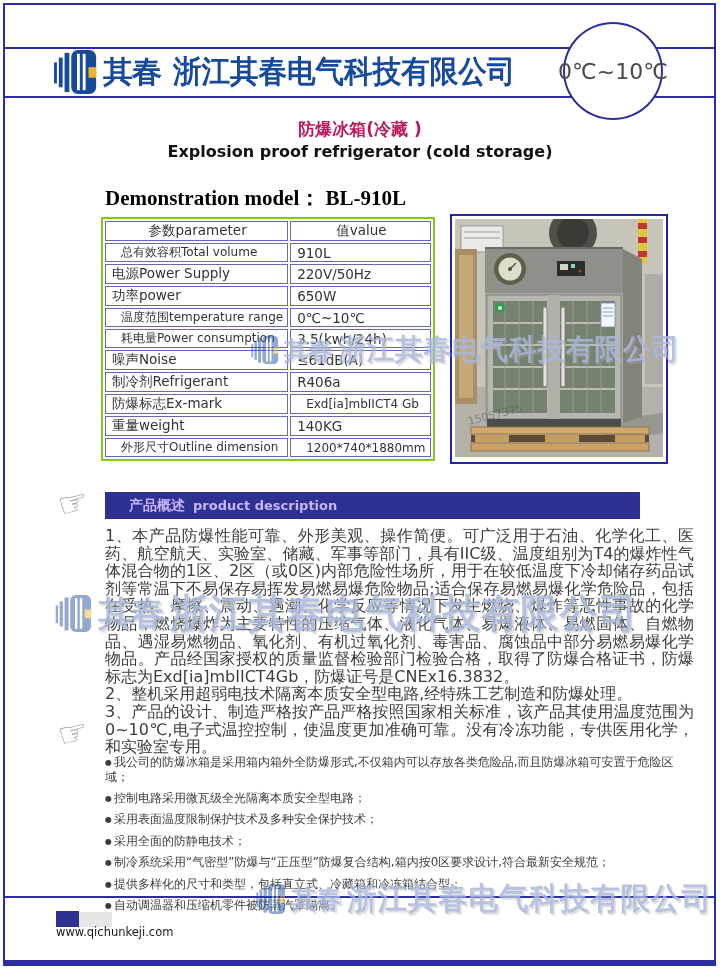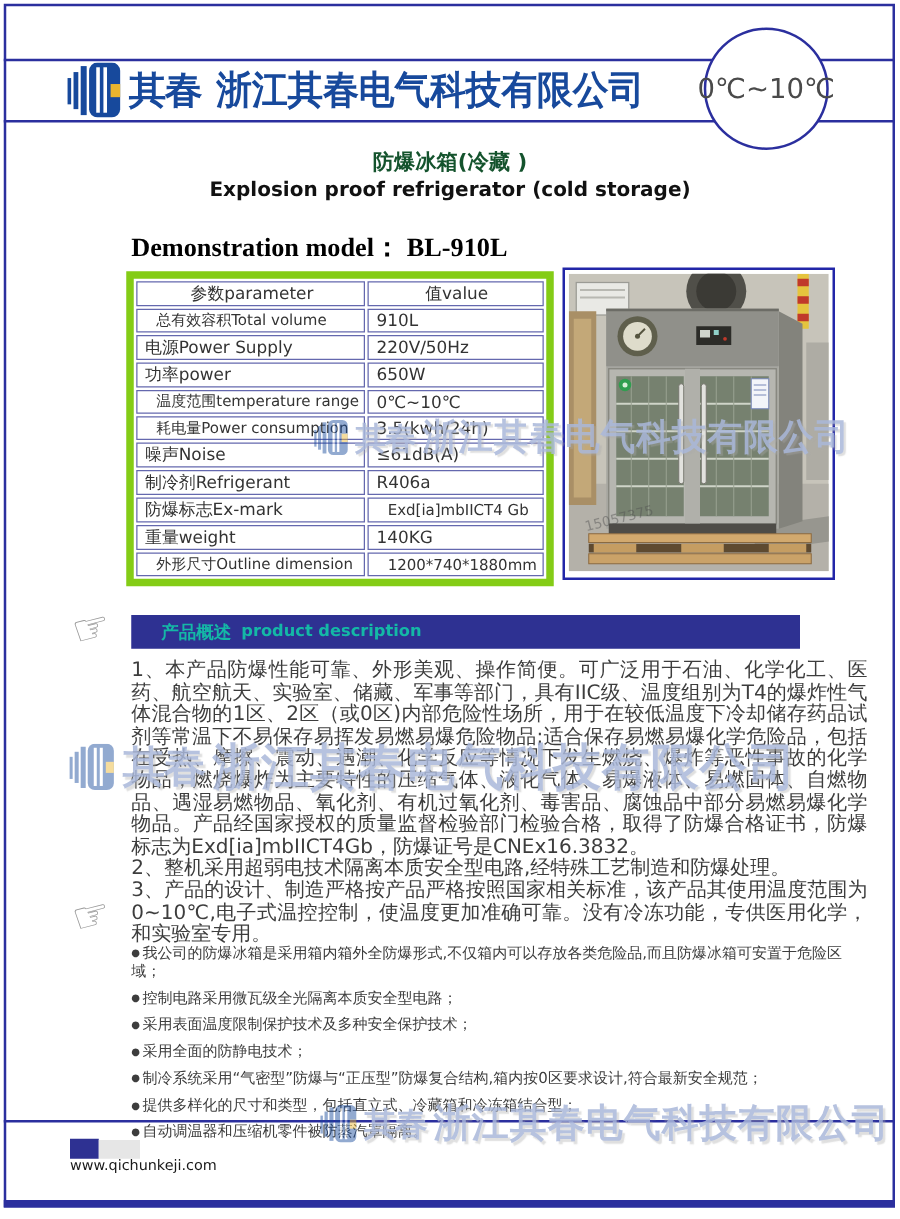--- a/index.html
+++ b/index.html
@@ -17,37 +17,37 @@
 
   
   .header-band { position:absolute; left:5px; top:49px; width:560px; height:46px; display:flex; align-items:center; }
   .logo-glyph { display:block; }
   .header-logo { margin-left:48px; }
   .logo-text { font-size:30px; font-weight:bold; color:#17499c; margin-left:2px; letter-spacing:-1px; }
   .company-name { font-size:31px; font-weight:bold; color:#17499c; margin-left:12px; letter-spacing:0px; transform:scaleX(0.92); transform-origin:left center; white-space:nowrap; }
   .temp-badge { position:absolute; left:563px; top:22px; width:100px; height:98px; background:#fff; border:2px solid #2b2f9e; border-radius:50%; display:flex; align-items:center; justify-content:center; font-size:22px; color:#4a4a4a; z-index:5; }
 
   
-  .title-zh { position:absolute; left:0; top:118px; width:720px; text-align:center; font-size:17px; font-weight:bold; color:#14532d; }
+  .title-zh { position:absolute; left:0; top:118px; width:720px; text-align:center; font-size:17px; font-weight:bold; color:#be185d; }
   .title-en { position:absolute; left:0; top:142px; width:720px; text-align:center; font-size:16px; font-weight:bold; color:#111; }
   .model-line { position:absolute; left:105px; top:184px; font-family:"Liberation Serif","DejaVu Serif",serif; font-size:21px; font-weight:bold; color:#000; }
 
   
-  .spec-table { position:absolute; left:101px; top:217px; width:304px; border:6px solid #84cc16; border-collapse:separate; border-spacing:2px; background:#fff; }
+  .spec-table { position:absolute; left:101px; top:217px; width:304px; border:2px solid #84cc16; border-collapse:separate; border-spacing:2px; background:#fff; }
   .spec-table td, .spec-table th { border:1.4px solid #6468ae; height:18.2px; font-size:13.5px; color:#333; font-weight:normal; padding:0 4px 0 6px; white-space:nowrap; overflow:hidden; }
   .spec-table th { text-align:center; }
   .spec-table td.param-col { width:178px; }
   .spec-table td.small { font-size:12px;padding-left:15px; }
 
   
   .photo { position:absolute; left:450px; top:214px; width:218px; height:250px; border:2px solid #2226a8; background:#fff; padding:3px; }
   .photo svg { display:block; }
 
   
-  .banner { position:absolute; left:105px; width:535px; height:27px; background:#2e3192; color:#14b8a6; display:flex; align-items:center; padding-left:24px; }
+  .banner { position:absolute; left:105px; width:535px; height:27px; background:#2e3192; color:#c4b5fd; display:flex; align-items:center; padding-left:24px; }
   .banner .zh { font-size:14px; font-weight:bold; }
   .banner .en { font-size:13px; font-weight:bold; margin-left:8px; }
   .banner1 { top:492px; }
   .banner2 { top:722px; }
   .banner2 .en { margin-left:0; }
   .finger { position:absolute; left:58px; font-size:34px; color:#9a9a9a; transform:rotate(-14deg); line-height:1; }
   .finger1 { top:486px; }
   .finger2 { top:716px; }
 
   

